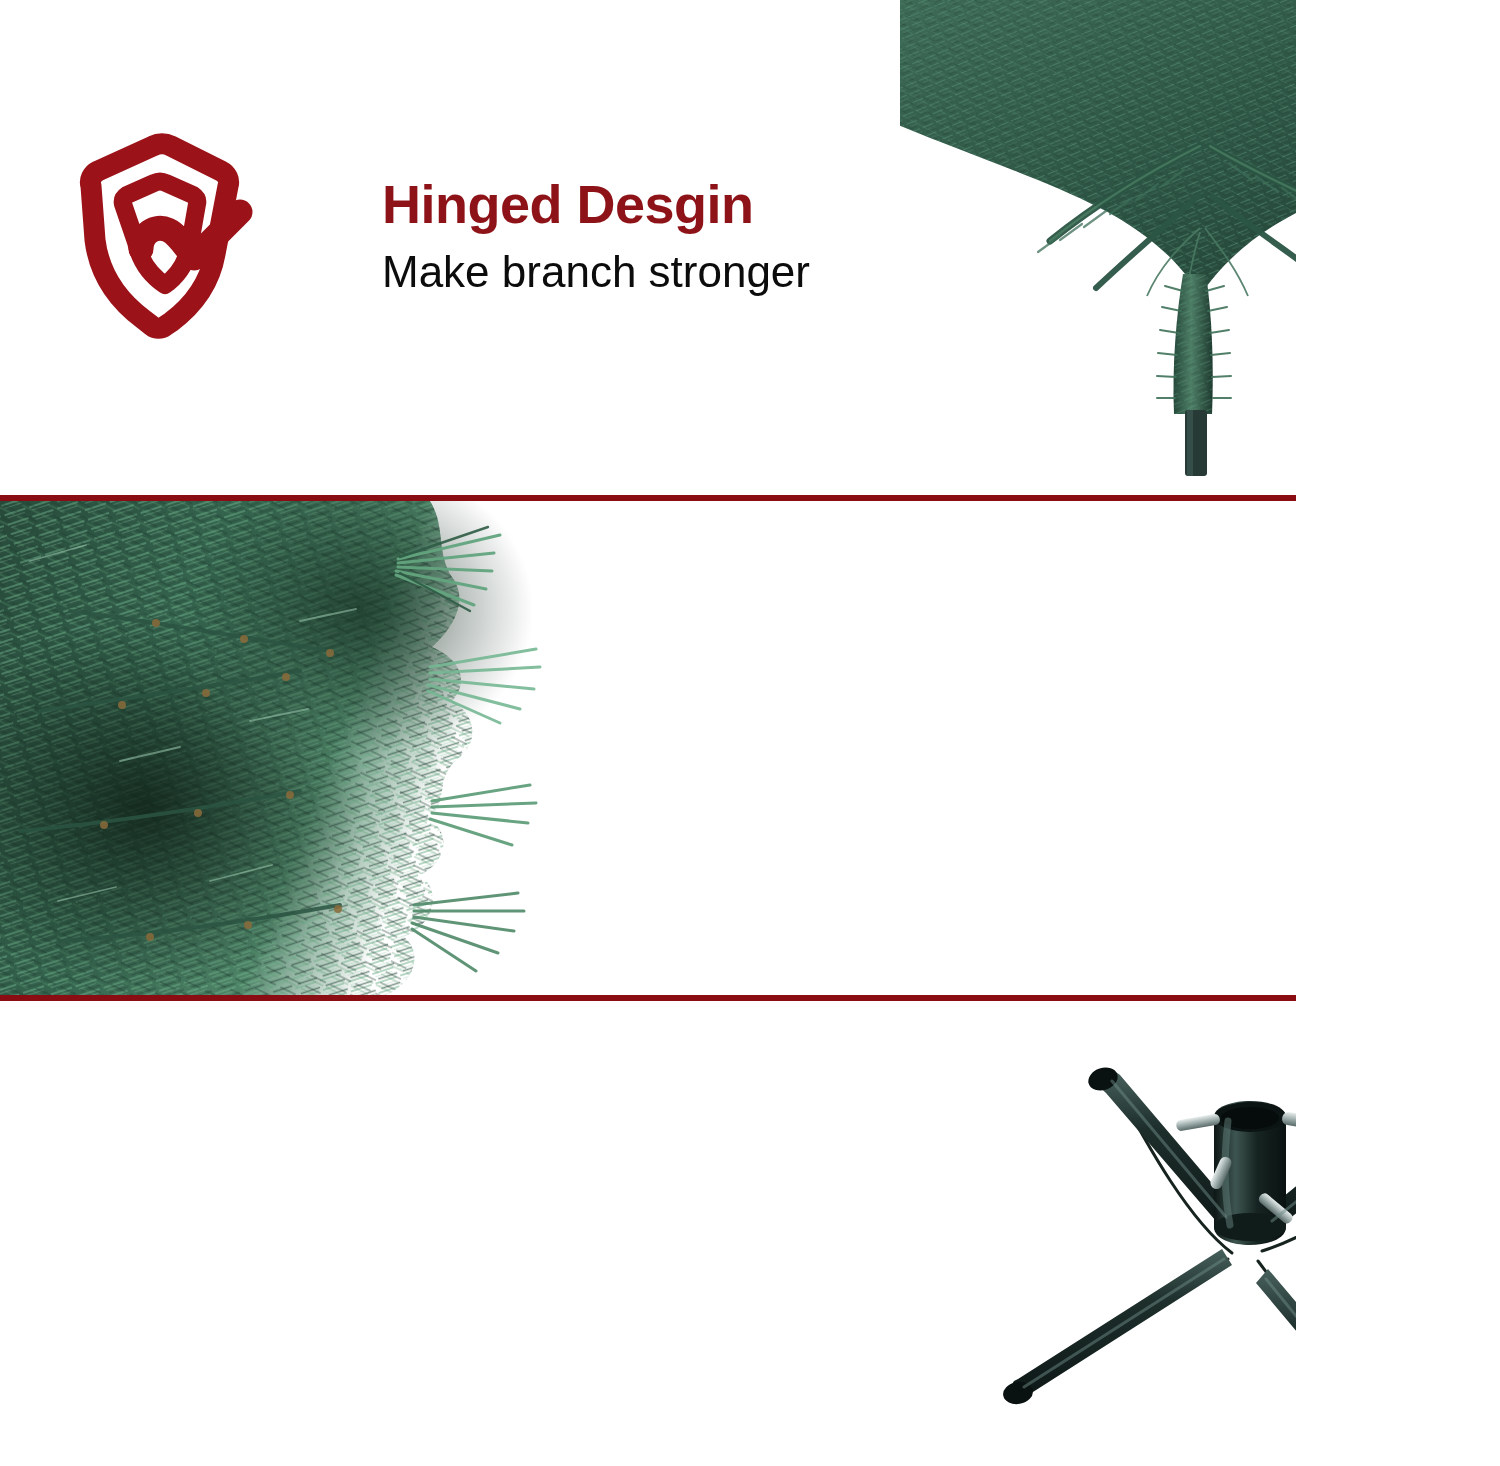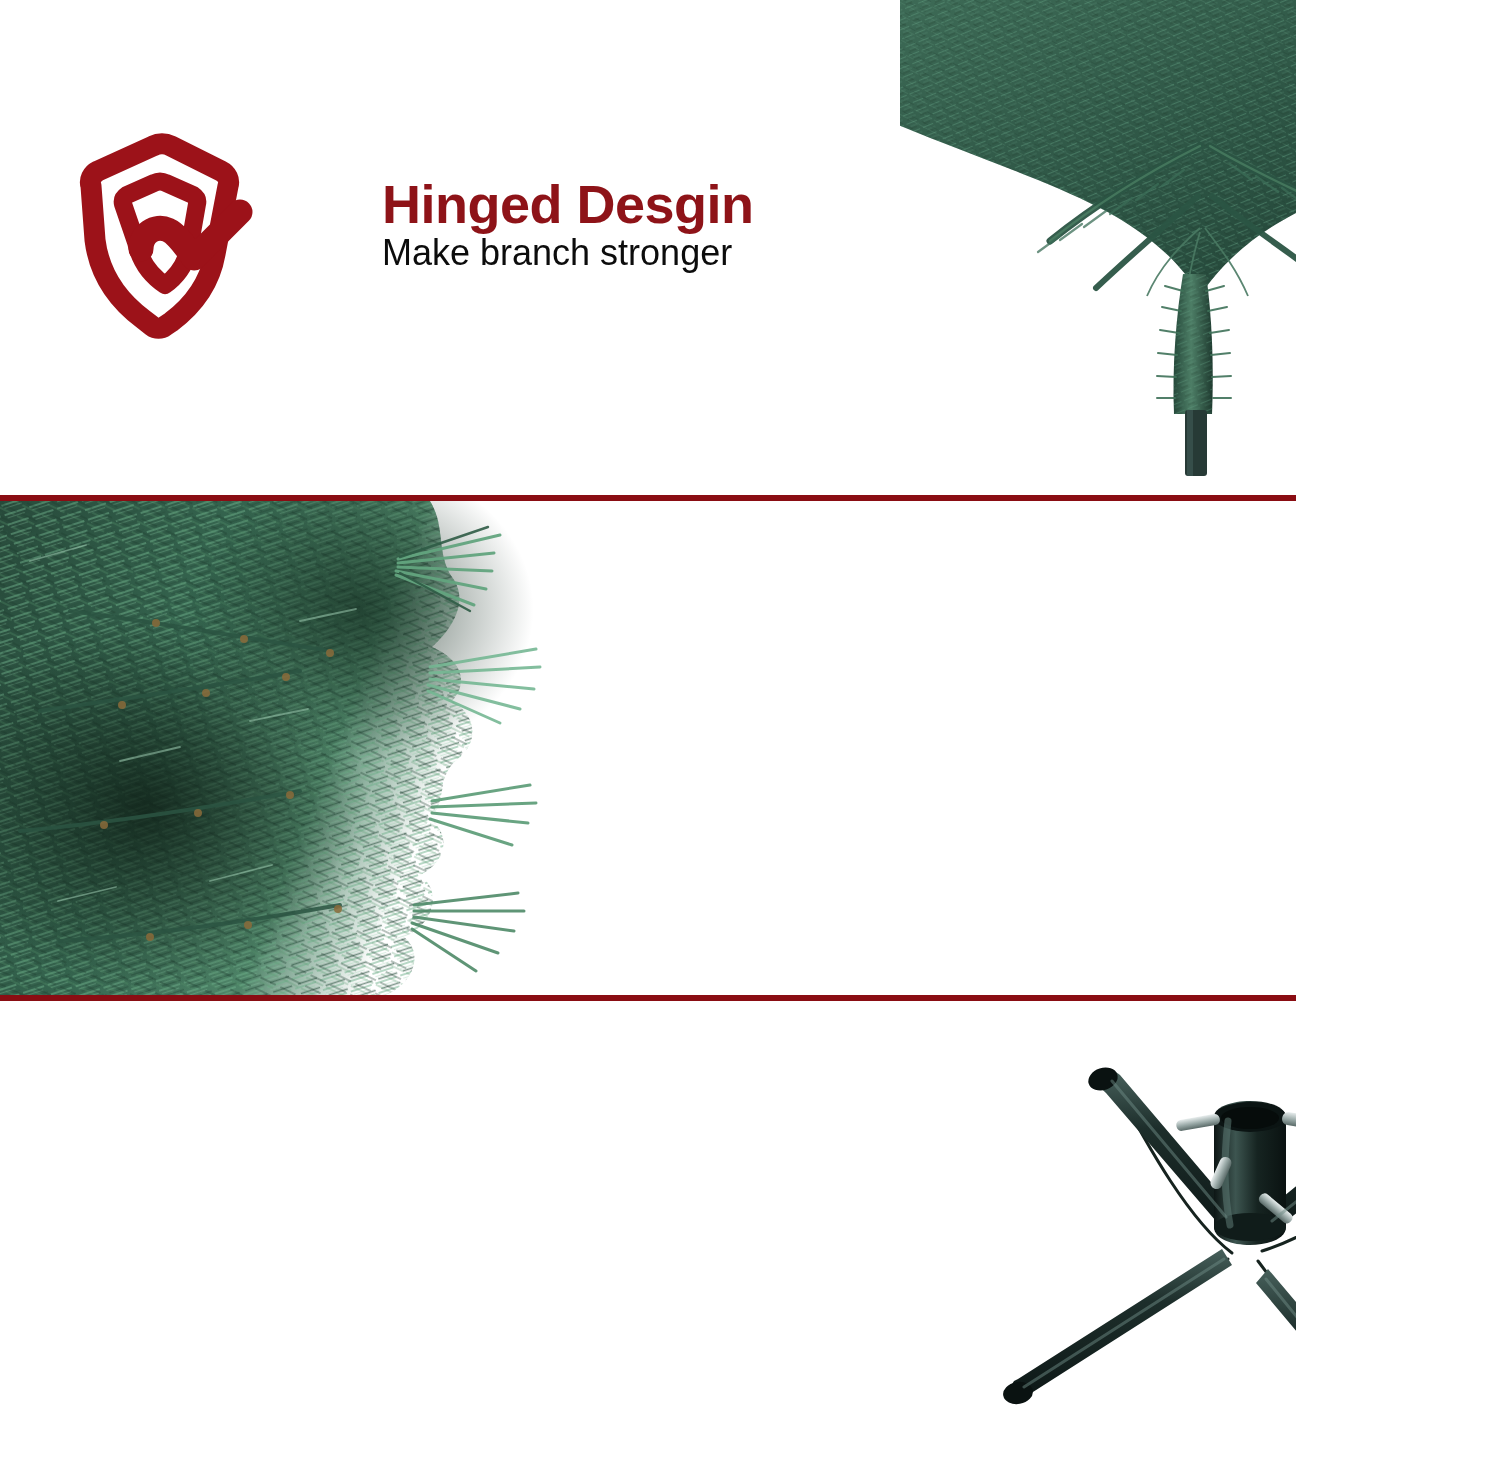--- a/index.html
+++ b/index.html
@@ -59,21 +59,21 @@
   }
 
   
   #hinged-text {
     position: absolute;
     left: 382px;
     top: 176px;
     width: 560px;
   }
   #hinged-text .feature-title { font-size: 54px; }
-  #hinged-text .feature-sub   { font-size: 36px; }
+  #hinged-text .feature-sub   { font-size: 44px; margin-top: 14px; }
 
   
   .icon-box { position: absolute; }
   #icon-hinged { left: 55px;  top: 132px;  width: 220px; height: 215px; }
 
   
   .photo { position: absolute; overflow: hidden; }
 
   
   #photo-tree-top {

